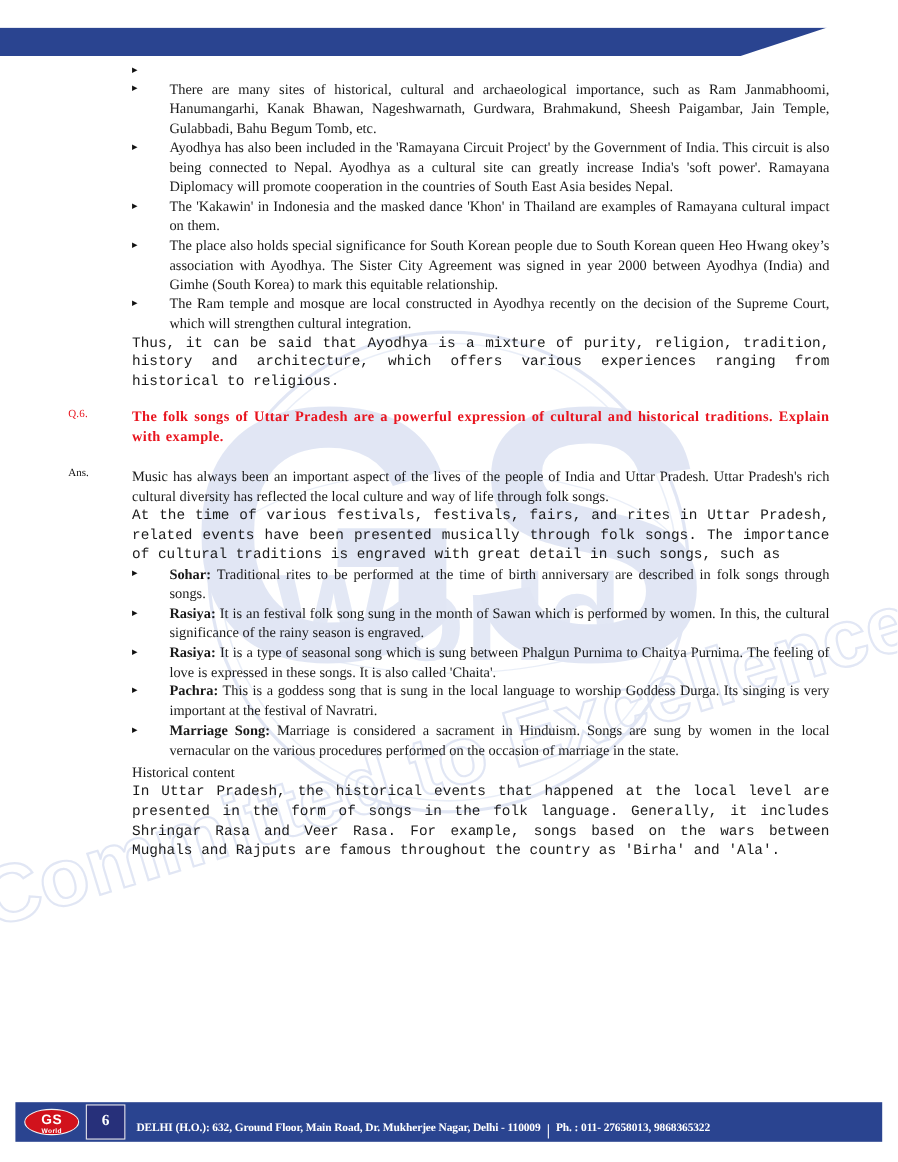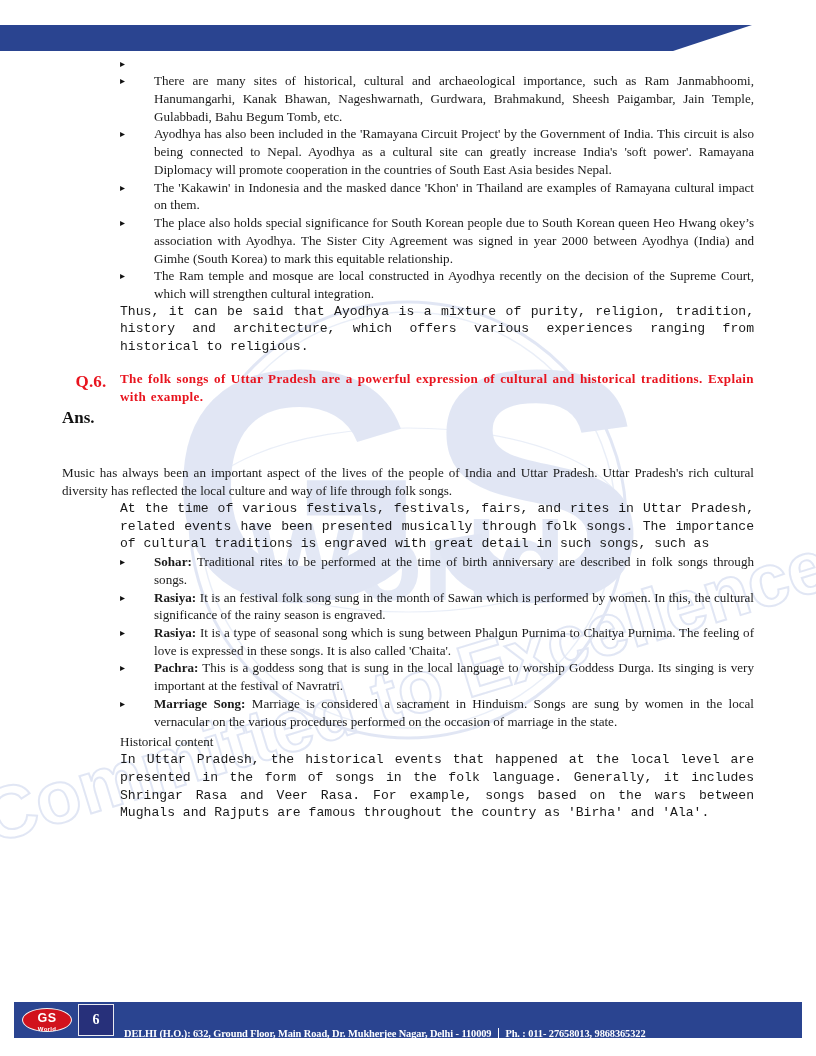--- a/index.html
+++ b/index.html
@@ -82,27 +82,26 @@
     margin: 0;
     font-family: Liberation Mono, monospace;
   }
 
   
   .qa-row {
     display: flex;
     align-items: flex-start;
     margin-top: 14px;
   }
-  .qa-row.ans-row { margin-top: 1px; flex-direction: column; }
+  .qa-row.ans-row { margin-top: 19px; }
   .qa-label {
     flex: 0 0 58px;
-    font-weight: bold;
-    font-size: 17px;
+    font-weight: normal;
+    font-size: 10px;
     line-height: 1.355;
-    text-align: center;
   }
   .qa-label.q { color: #e8141e; letter-spacing: 0.2px; }
   .qa-label.a { color: #111111; }
   .qa-body {
     flex: 1 1 auto;
     text-align: justify;
   }
   .qa-body.qtext {
     color: #e8141e;
     font-weight: bold;
@@ -166,24 +165,24 @@
     color: #ffffff;
     font-family: "Liberation Serif", serif;
     font-size: 14px;
     font-weight: bold;
     display: flex;
     align-items: center;
     justify-content: center;
   }
   #footer-address {
     position: absolute;
-    left: 124px; top: 1px;
+    left: 124px; top: 18px;
     height: 36px;
     display: flex;
-    align-items: flex-end;
+    align-items: flex-start;
     color: #ffffff;
     font-family: "Liberation Serif", serif;
     font-size: 10.4px;
     font-weight: bold;
     letter-spacing: -0.1px;
     white-space: nowrap;
   }
   #footer-address .sep {
     display: inline-block;
     width: 1px;

